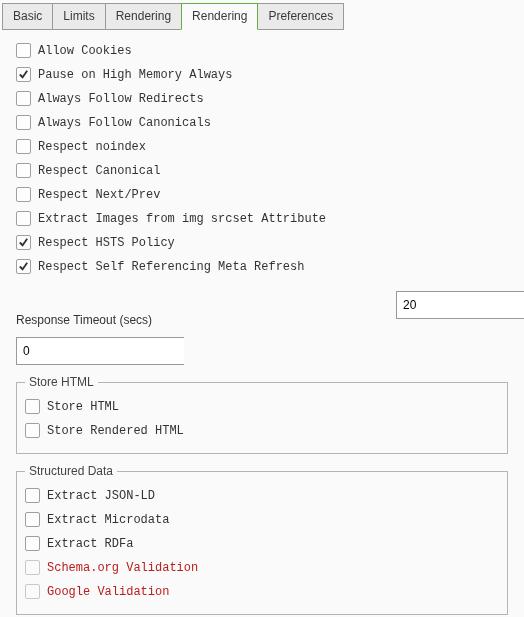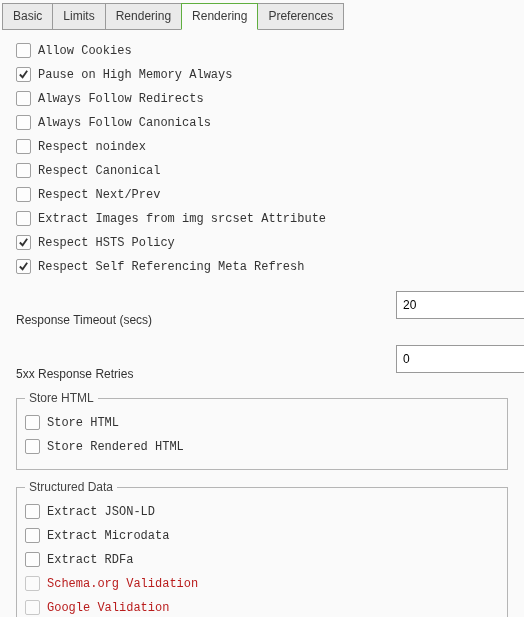--- a/index.html
+++ b/index.html
@@ -165,21 +165,20 @@
 
   <div class="config-row">
     <span class="config-label">Response Timeout (secs)</span>
     <div class="spinner">
       <input type="text" value="20" style="">
 
     </div>
   </div>
 
   <div class="config-row">
-    <span class="config-label">5xx Response Retries</span>
     <div class="spinner">
       <input type="text" value="0" style="">
 
     </div>
   </div>
 
   <fieldset>
     <legend>Store HTML</legend>
     <div id="store-html-items">
         <div class="row">

